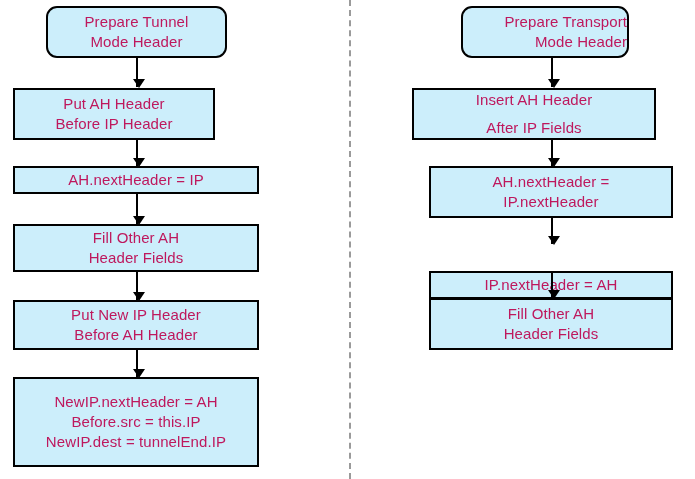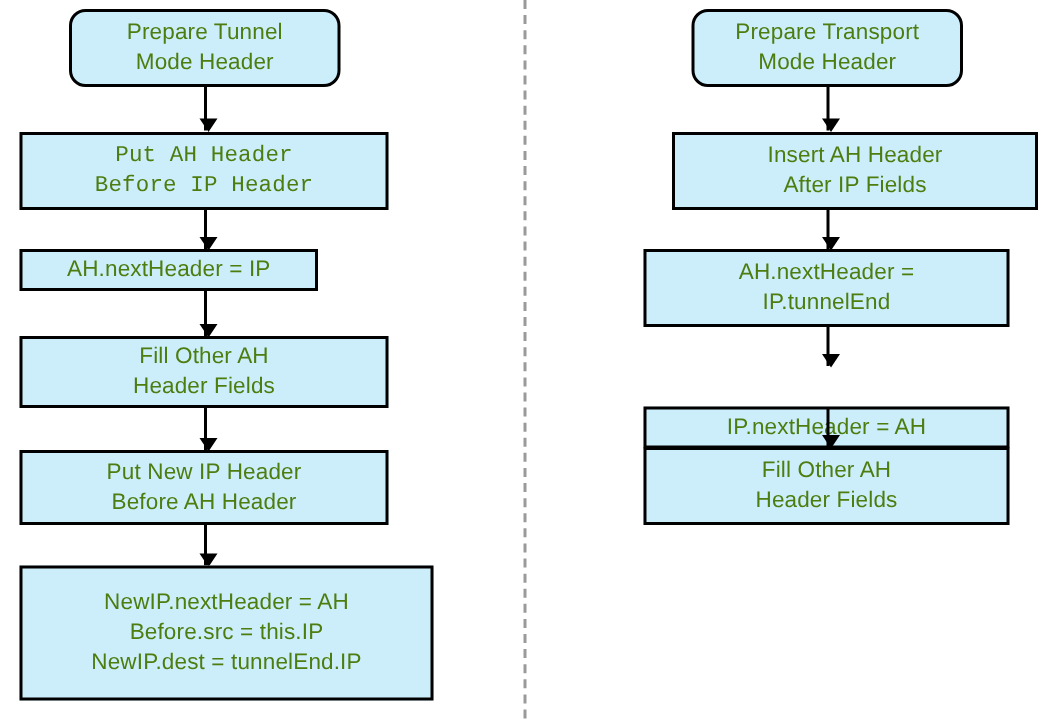--- a/index.html
+++ b/index.html
@@ -32,21 +32,21 @@
     width: 0;
     border-left: 2px dashed #9a9a9a;
   }
 
   
   .node {
     position: absolute;
     box-sizing: border-box;
     background: #cceefb;
     border: 2px solid #000000;
-    color: #4d7c0f;
+    color: #be185d;
     font-size: 15px;
     line-height: 20px;
     text-align: center;
     display: flex;
     flex-direction: column;
     align-items: center;
     justify-content: center;
     white-space: pre;
     letter-spacing: 0.1px;
   }
@@ -81,30 +81,30 @@
 
   <div class="node rounded" style="left:46px; top:6px; width:181px; height:52px;">
     <span class="line">Prepare Tunnel</span>
     <span class="line">Mode Header</span>
   </div>
 
   <div class="arrow" style="left:136px; top:58px; height:29px;">
     <span class="head"></span>
   </div>
 
-  <div class="node" style="left:13px; top:88px; width:246px; height:52px;font-family:Liberation Mono, monospace;">
+  <div class="node" style="left:13px; top:88px; width:202px; height:52px;">
     <span class="line">Put AH Header</span>
     <span class="line">Before IP Header</span>
   </div>
 
   <div class="arrow" style="left:136px; top:140px; height:26px;">
     <span class="head"></span>
   </div>
 
-  <div class="node" style="left:13px; top:166px; width:199px; height:28px;">
+  <div class="node" style="left:13px; top:166px; width:246px; height:28px;">
     <span class="line">AH.nextHeader = IP</span>
   </div>
 
   <div class="arrow" style="left:136px; top:194px; height:30px;">
     <span class="head"></span>
   </div>
 
   <div class="node" style="left:13px; top:224px; width:246px; height:48px;">
     <span class="line">Fill Other AH</span>
     <span class="line">Header Fields</span>
@@ -116,49 +116,49 @@
 
   <div class="node" style="left:13px; top:300px; width:246px; height:50px;justify-content:center;">
     <span class="line">Put New IP Header</span>
     <span class="line">Before AH Header</span>
   </div>
 
   <div class="arrow" style="left:136px; top:350px; height:27px;">
     <span class="head"></span>
   </div>
 
-  <div class="node" style="left:13px; top:377px; width:276px; height:90px;">
+  <div class="node" style="left:13px; top:377px; width:246px; height:90px;">
     <span class="line">NewIP.nextHeader = AH</span>
     <span class="line">Before.src = this.IP</span>
     <span class="line">NewIP.dest = tunnelEnd.IP</span>
   </div>
 
   <div class="divider" style="left:349px;"></div>
 
-  <div class="node rounded" style="left:461px; top:6px; width:181px; height:52px;">
+  <div class="node rounded" style="left:461px; top:6px; width:168px; height:52px;align-items:flex-end;">
     <span class="line">Prepare Transport</span>
     <span class="line">Mode Header</span>
   </div>
 
   <div class="arrow" style="left:551px; top:58px; height:29px;">
     <span class="head"></span>
   </div>
 
-  <div class="node" style="left:448px; top:88px; width:244px; height:52px;">
+  <div class="node" style="left:412px; top:88px; width:244px; height:52px;justify-content:space-between;">
     <span class="line">Insert AH Header</span>
     <span class="line">After IP Fields</span>
   </div>
 
   <div class="arrow" style="left:551px; top:140px; height:26px;">
     <span class="head"></span>
   </div>
 
   <div class="node" style="left:429px; top:166px; width:244px; height:52px;">
     <span class="line">AH.nextHeader =</span>
-    <span class="line">IP.tunnelEnd</span>
+    <span class="line">IP.nextHeader</span>
   </div>
 
   <div class="arrow" style="left:551px; top:218px; height:26px;">
     <span class="head"></span>
   </div>
 
   <div class="node" style="left:429px; top:244px; width:244px; height:28px;margin-top:27px;">
     <span class="line">IP.nextHeader = AH</span>
   </div>
 

